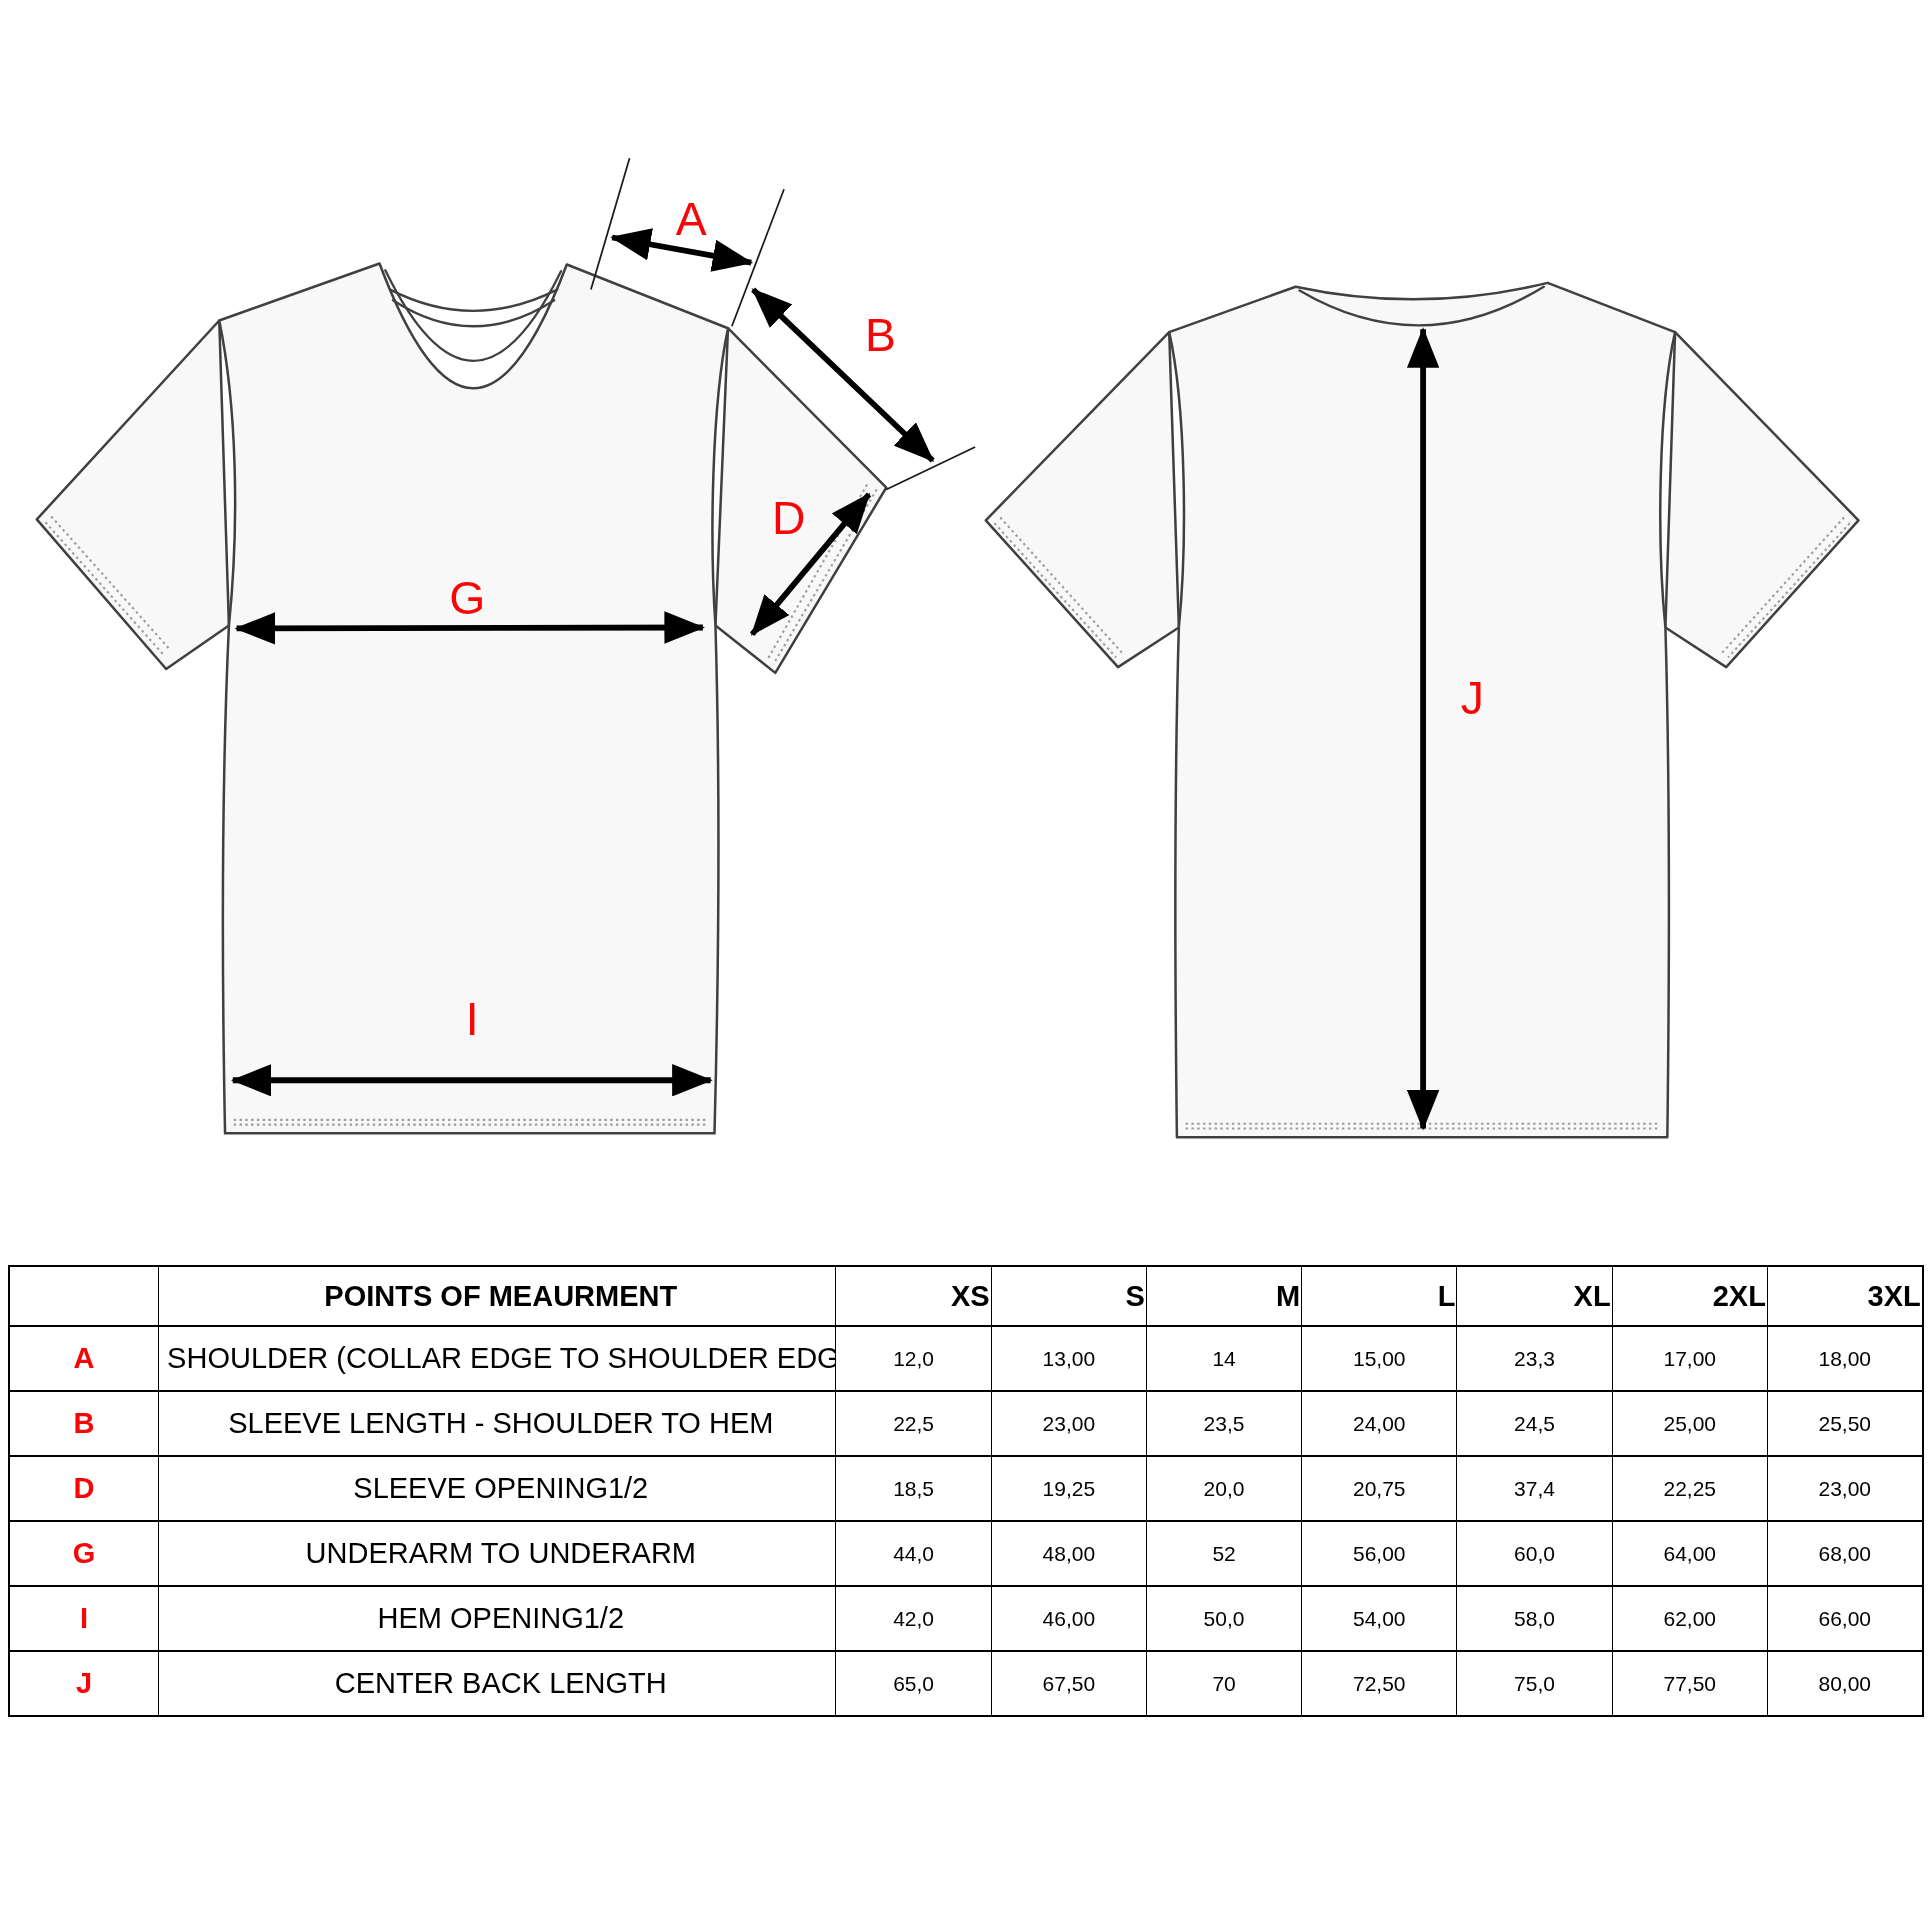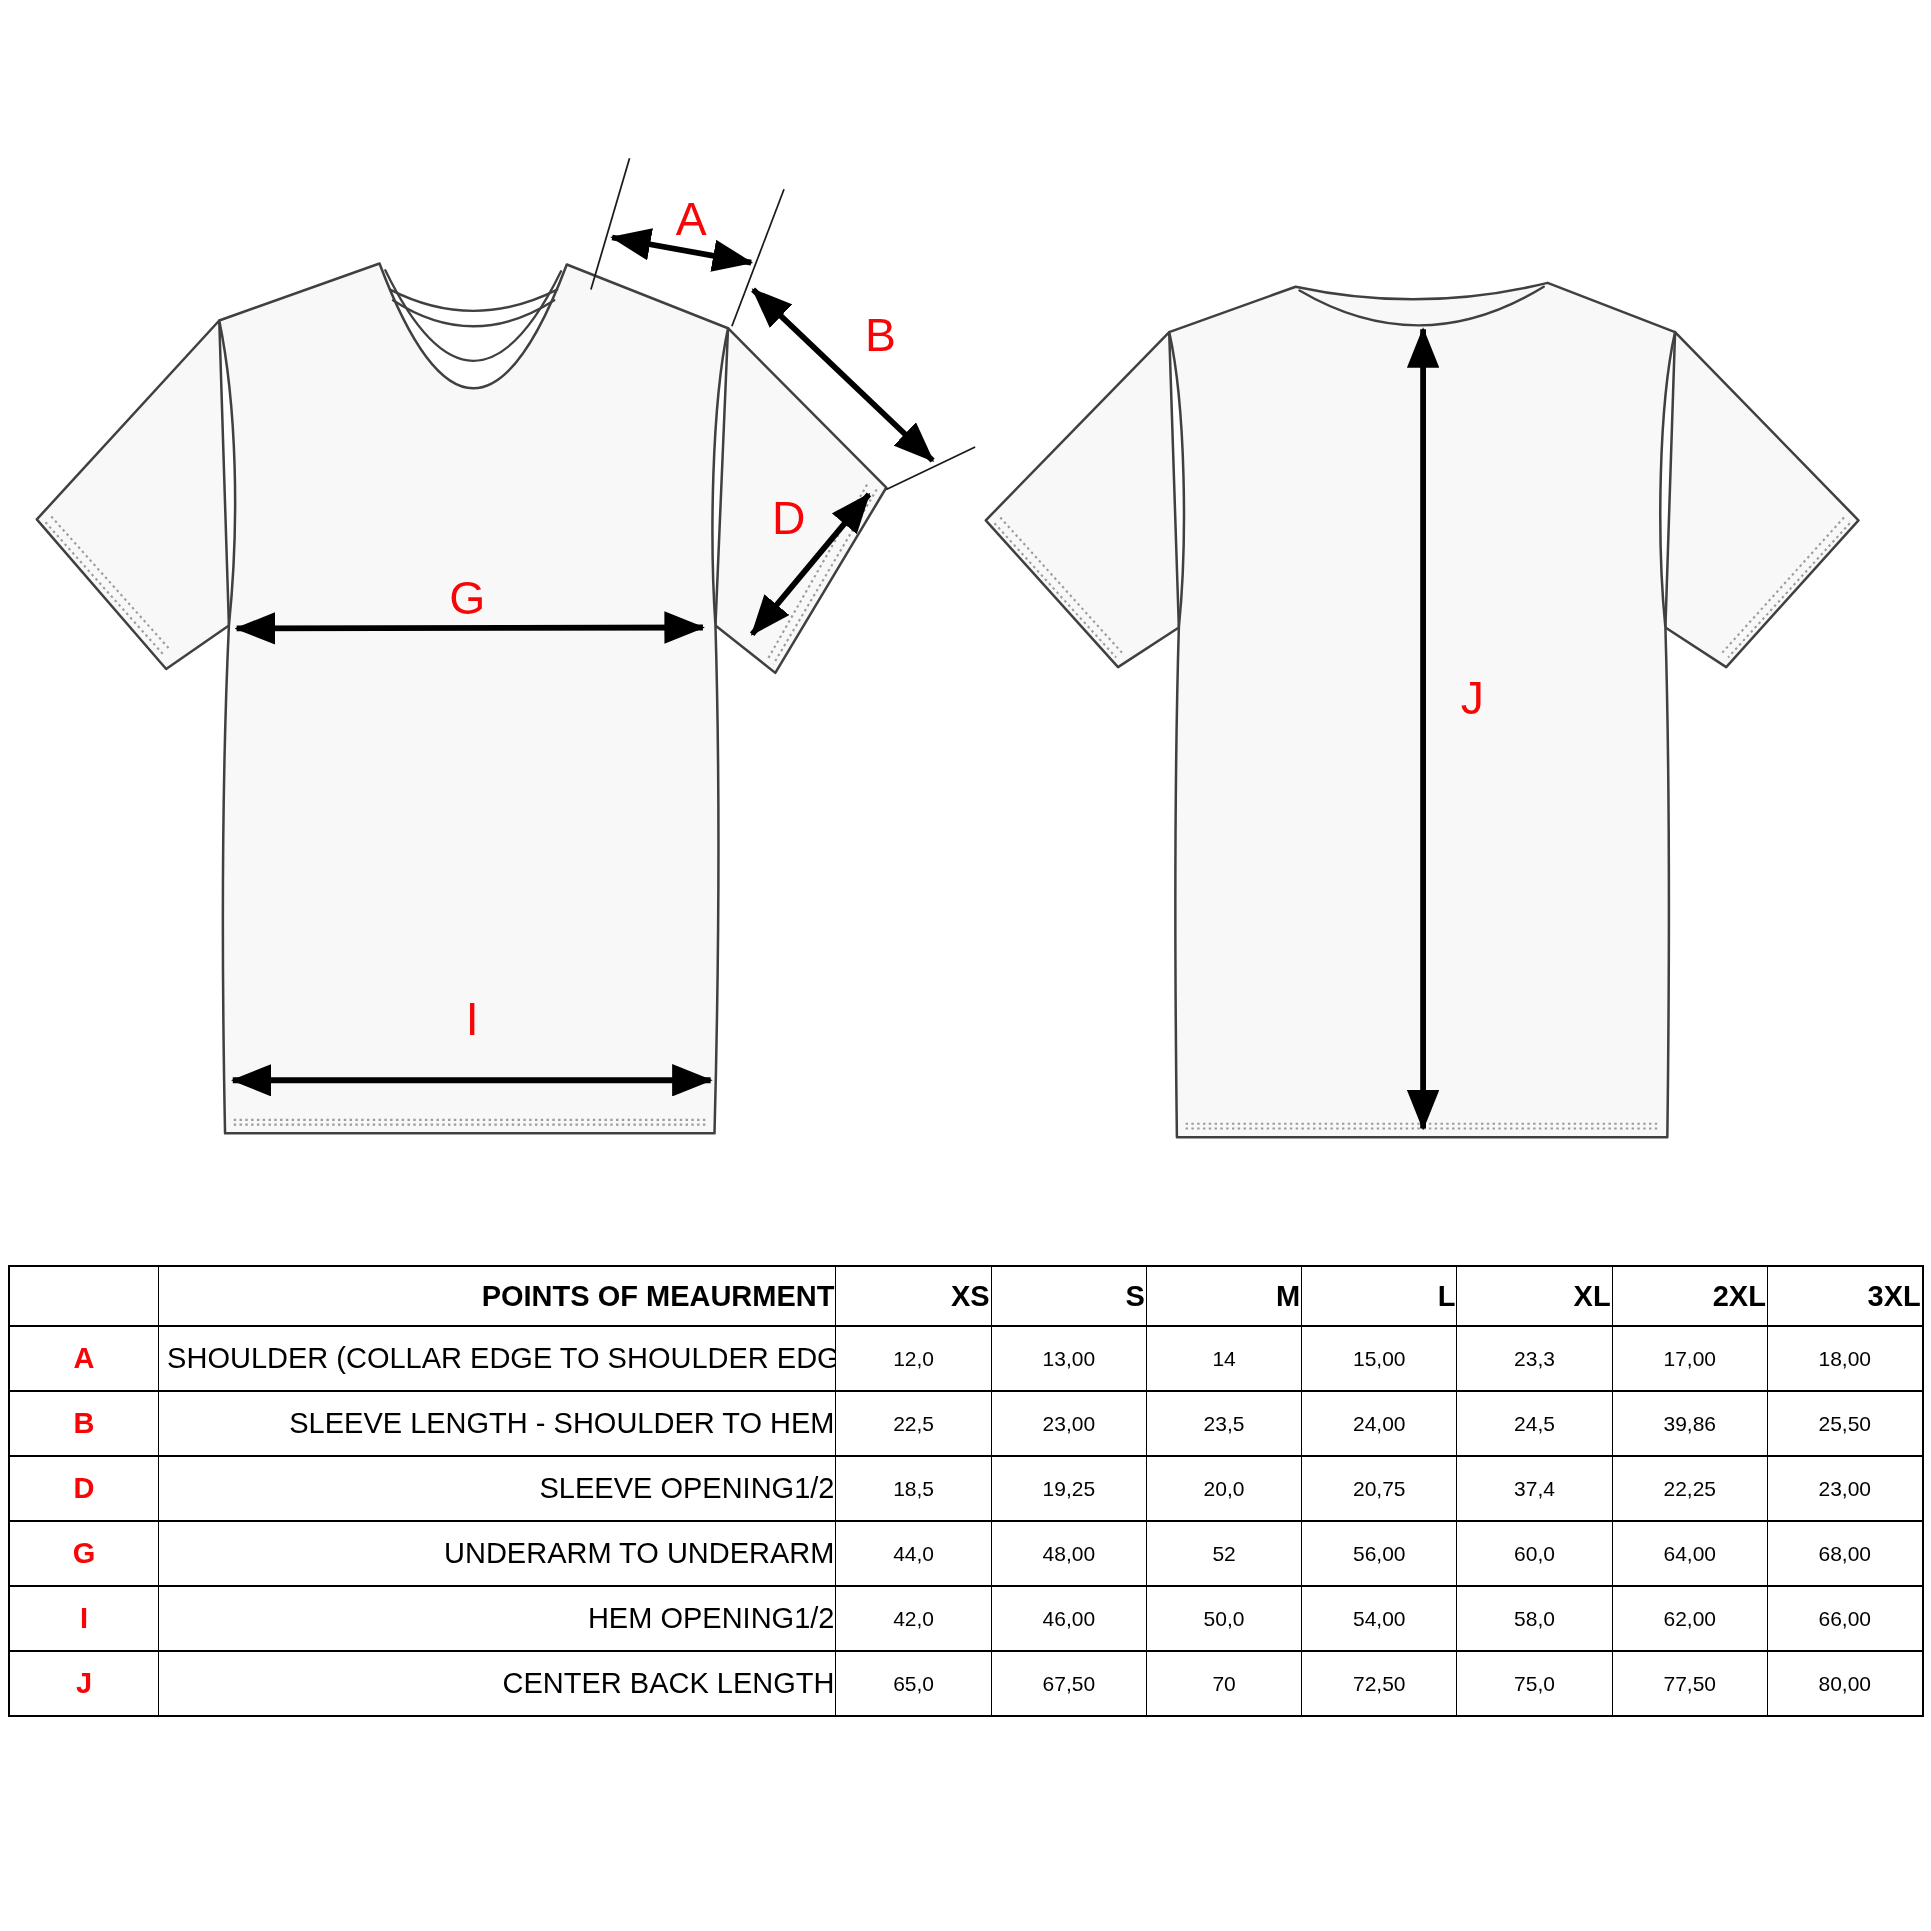--- a/index.html
+++ b/index.html
@@ -25,21 +25,21 @@
                 border: 2.9px solid var(--tableborder,#000); color: #000; }
   #size-table th, #size-table td { border: 1.9px solid var(--tableborder,#000);
                 border-top-width: 2.9px; border-bottom-width: 2.9px;
                 overflow: hidden; white-space: nowrap; }
   #size-table thead tr { height: 60px; }
   #size-table tbody tr { height: 65px; }
   .size-h { text-align: right; font-size: 29px; font-weight: bold; }
   .val    { text-align: center; font-size: 21px; font-weight: normal; }
   .letter { color: var(--accent,#f80607); font-weight: bold;
             text-align: center; font-size: 29px; }
-  .pname  { text-align: right; padding-left: 7.7px; font-size: 29px; }
+  .pname  { text-align: center; padding-left: 7.7px; font-size: 29px; }
   th.pname { font-weight: bold; }
 </style>
 </head>
 <body>
 
 <svg id="diagram" width="1931" height="1255" viewBox="0 0 2000 1300">
   <defs>
     <marker id="ah" viewBox="0 0 10 8" refX="9.5" refY="4" markerWidth="7" markerHeight="5.6" orient="auto-start-reverse">
       <path class="ahp" d="M0,0 L10,4 L0,8 Z"></path>
     </marker>
@@ -148,21 +148,21 @@
       <td class="val">18,00</td>
     </tr>
     <tr>
       <td class="letter">B</td>
       <td class="pname">SLEEVE LENGTH - SHOULDER TO HEM</td>
       <td class="val">22,5</td>
       <td class="val">23,00</td>
       <td class="val">23,5</td>
       <td class="val">24,00</td>
       <td class="val">24,5</td>
-      <td class="val">39,86</td>
+      <td class="val">25,00</td>
       <td class="val">25,50</td>
     </tr>
     <tr>
       <td class="letter">D</td>
       <td class="pname">SLEEVE OPENING1/2</td>
       <td class="val">18,5</td>
       <td class="val">19,25</td>
       <td class="val">20,0</td>
       <td class="val">20,75</td>
       <td class="val">37,4</td>

